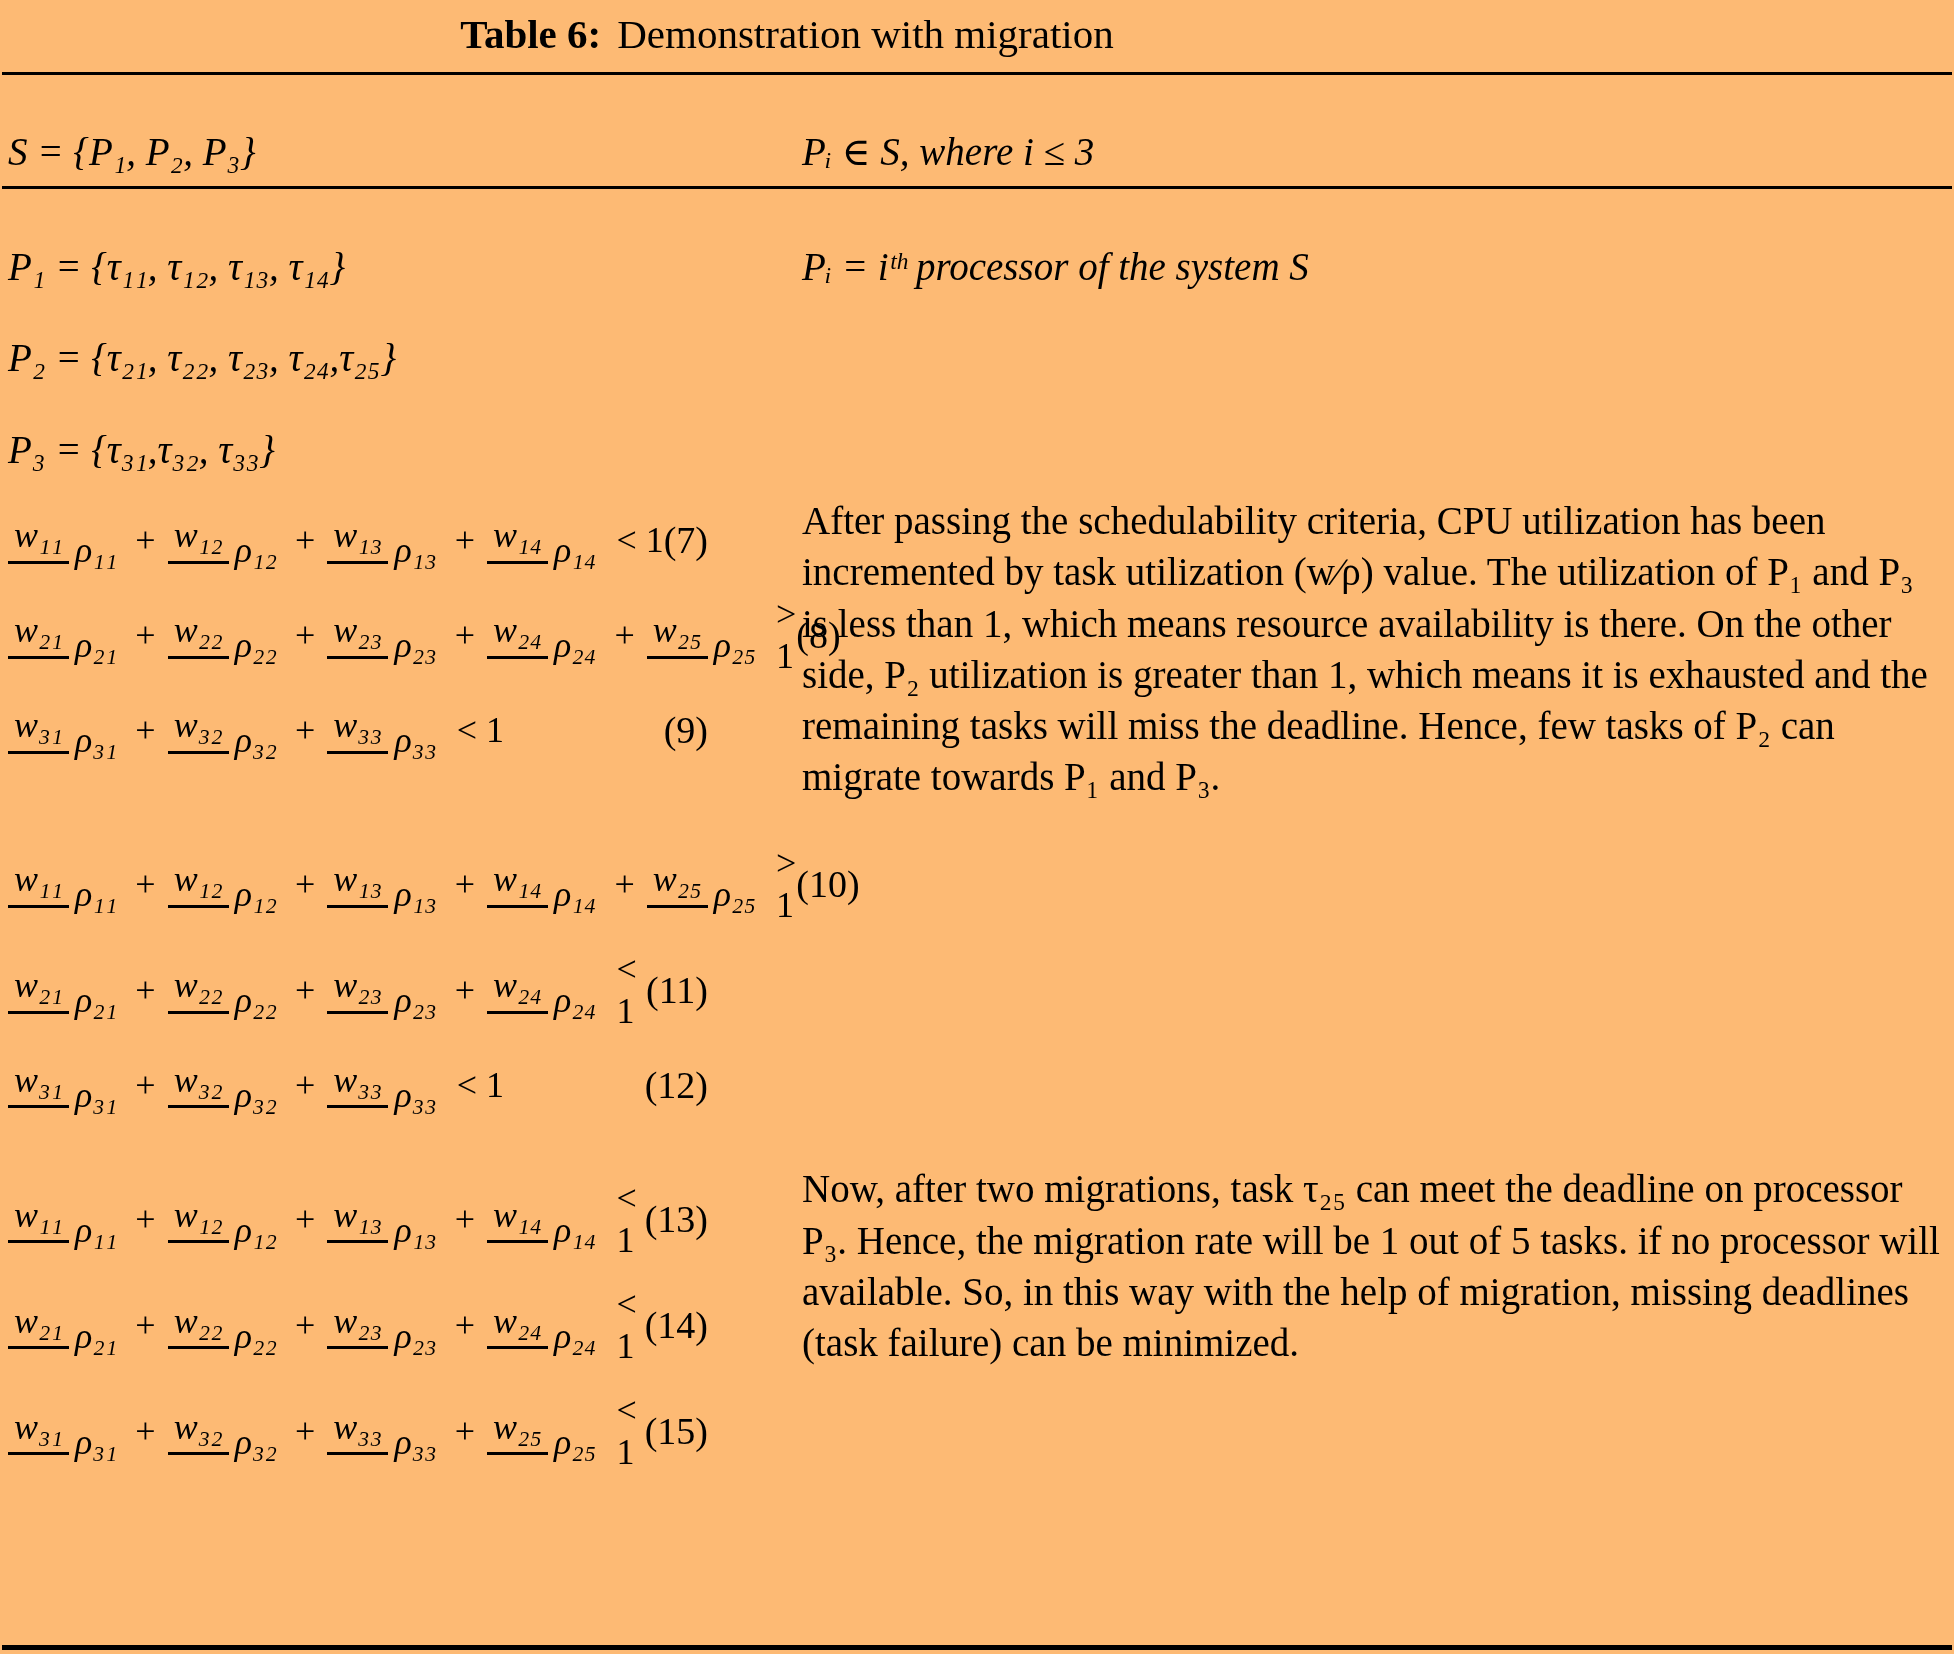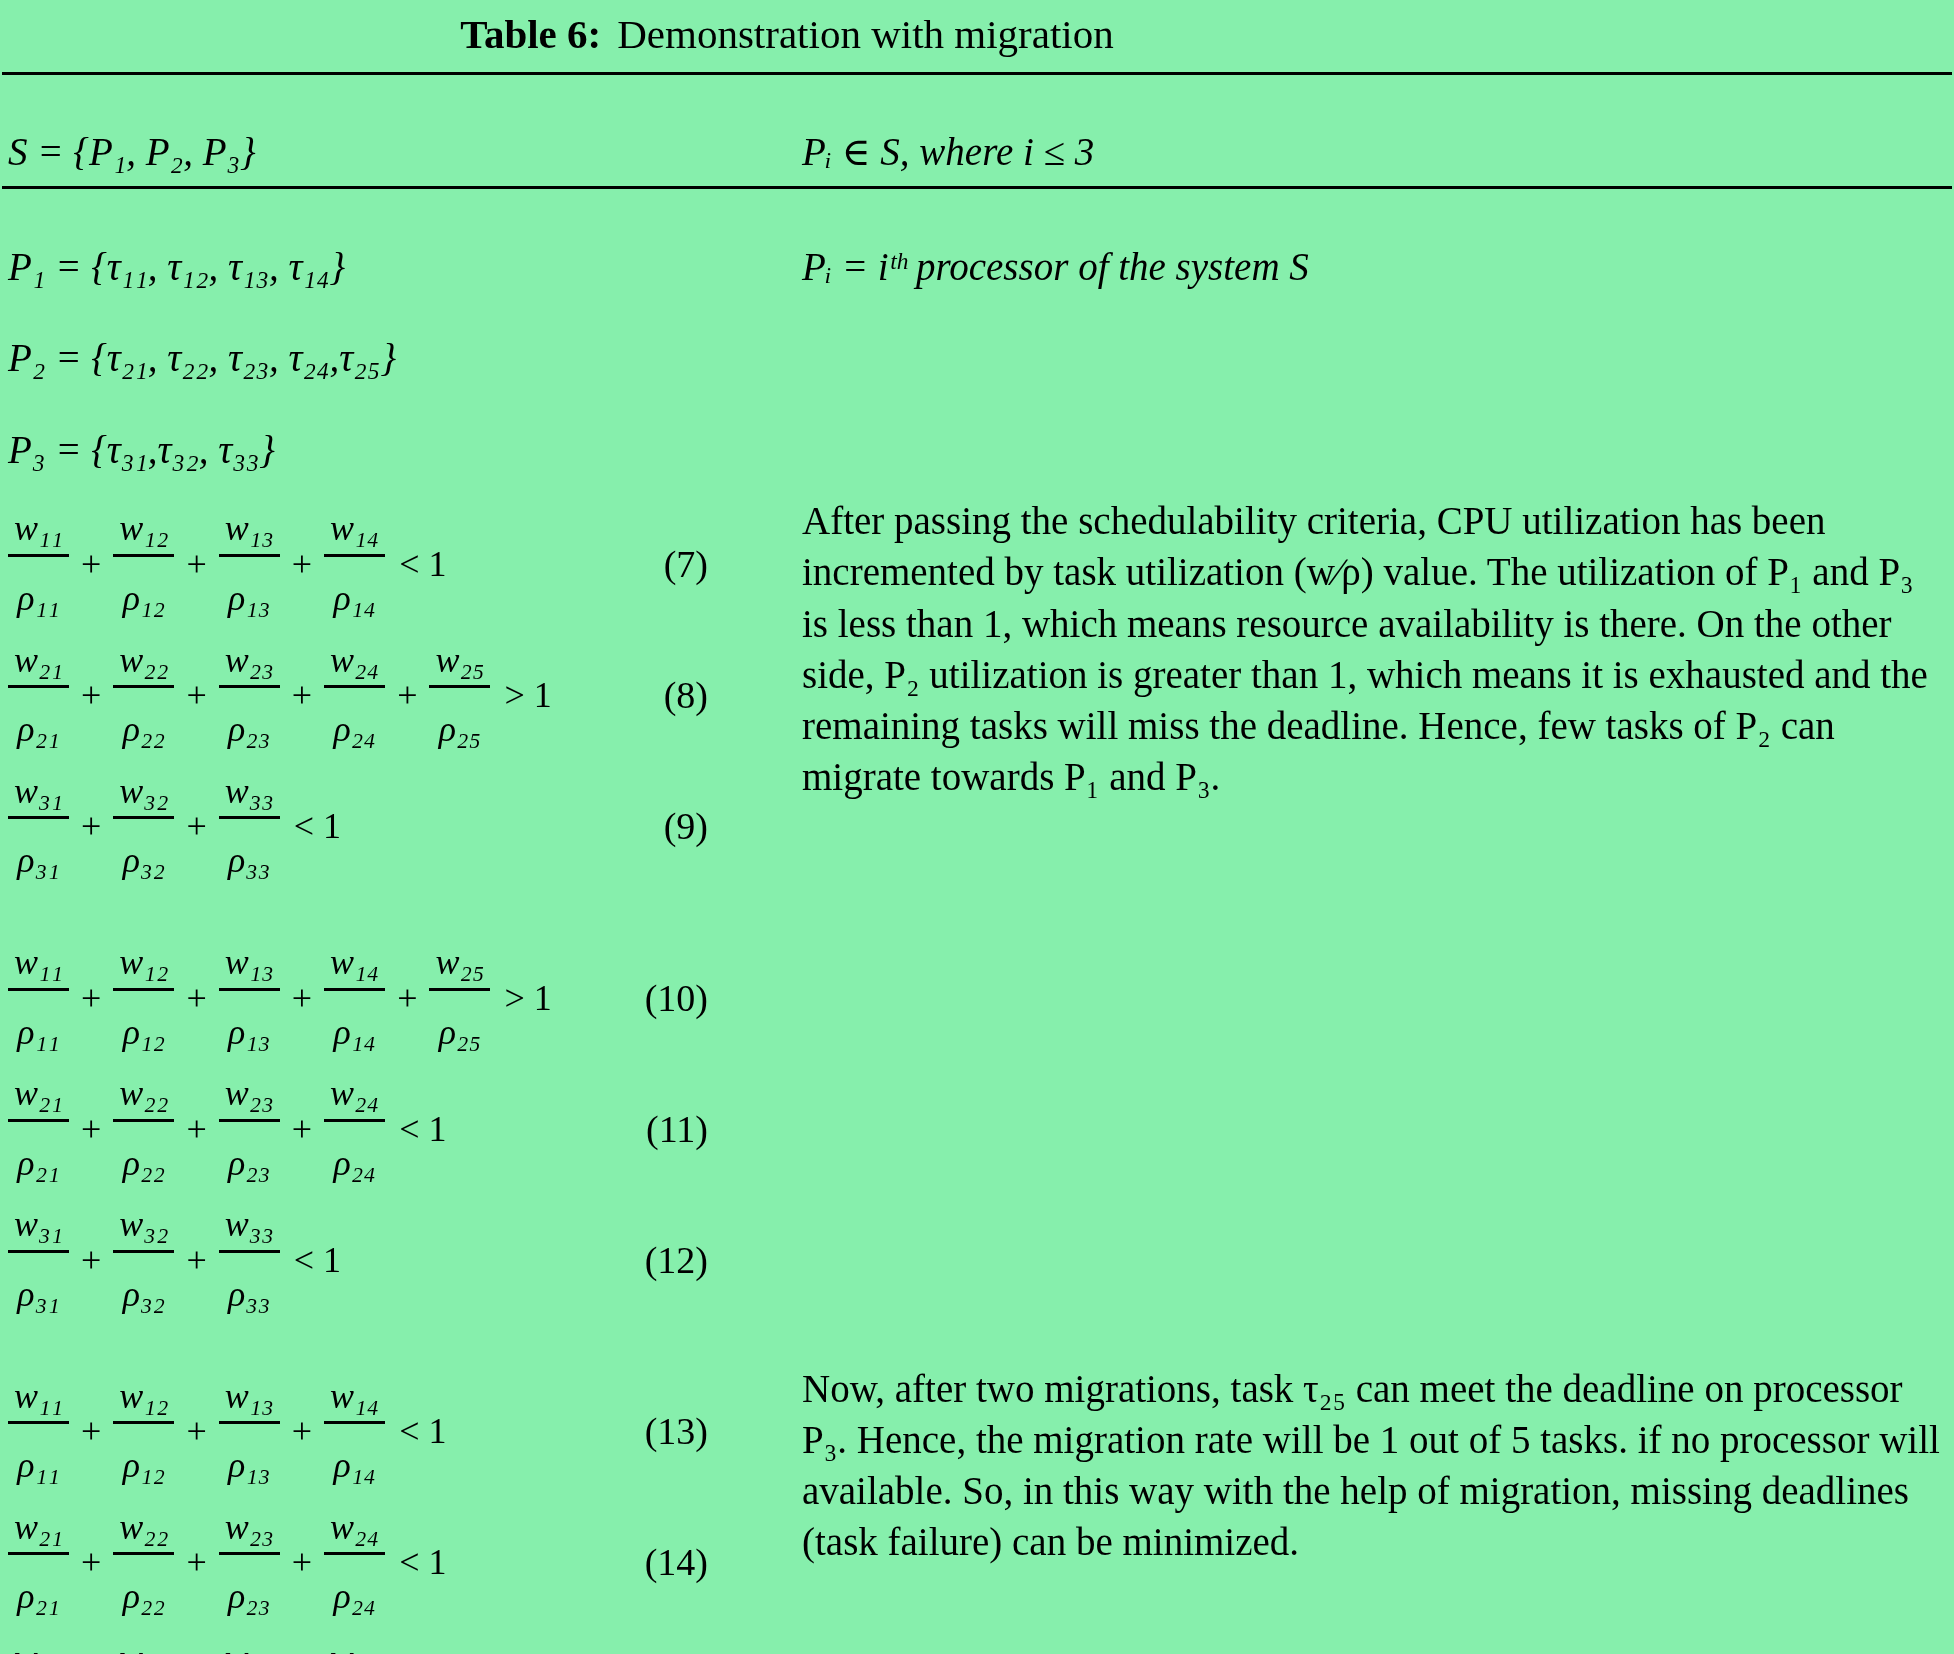--- a/index.html
+++ b/index.html
@@ -7,21 +7,21 @@
   body {
     color: #000000;
     font-family: "Liberation Serif", "DejaVu Serif", "DejaVu Sans", serif;
   }
   .page {
     width: 1954px;
     height: 1654px;
     display: flex;
     flex-direction: column;
     padding: 0 2px;
-    background: #86efac;
+    background: #fdba74;
   }
   .title {
     text-align: center;
     font-size: 41px;
     padding: 10px 380px 14px 0;
   }
   .title-bold { font-weight: bold; margin-right: 16px; }
   .rule { border-top: 3px solid #000; width: 100%; }
   .rule-bottom { border-top: 5px solid #000; margin-top: auto; margin-bottom: 4px; }
   .row { display: flex; align-items: flex-start; }
@@ -36,21 +36,21 @@
   .block + .block { margin-top: 26px; }
   .eq-col { padding-top: 6px; }
   .eq-row {
     display: flex;
     align-items: center;
     justify-content: space-between;
     width: 700px;
     margin: 8px 0 22px;
   }
   .eq-math { display: flex; align-items: center; font-size: 36px; font-style: italic; }
-  .frac { display: inline-flex; flex-direction: column; align-items: center; }
+  .frac { display: inline-flex; flex-direction: row; align-items: center; }
   .frac .num { padding: 0 6px 5px; border-bottom: 3px solid #000; line-height: 1.1; }
   .frac .den { padding: 22px 6px 0; line-height: 1.1; }
   .eq-op { margin: 0 12px; font-style: normal; }
   .eq-rel { margin-left: 14px; font-style: normal; }
   .eq-label { font-style: normal; font-size: 38px; }
 </style>
 </head>
 <body>
 
 <div class="page">

